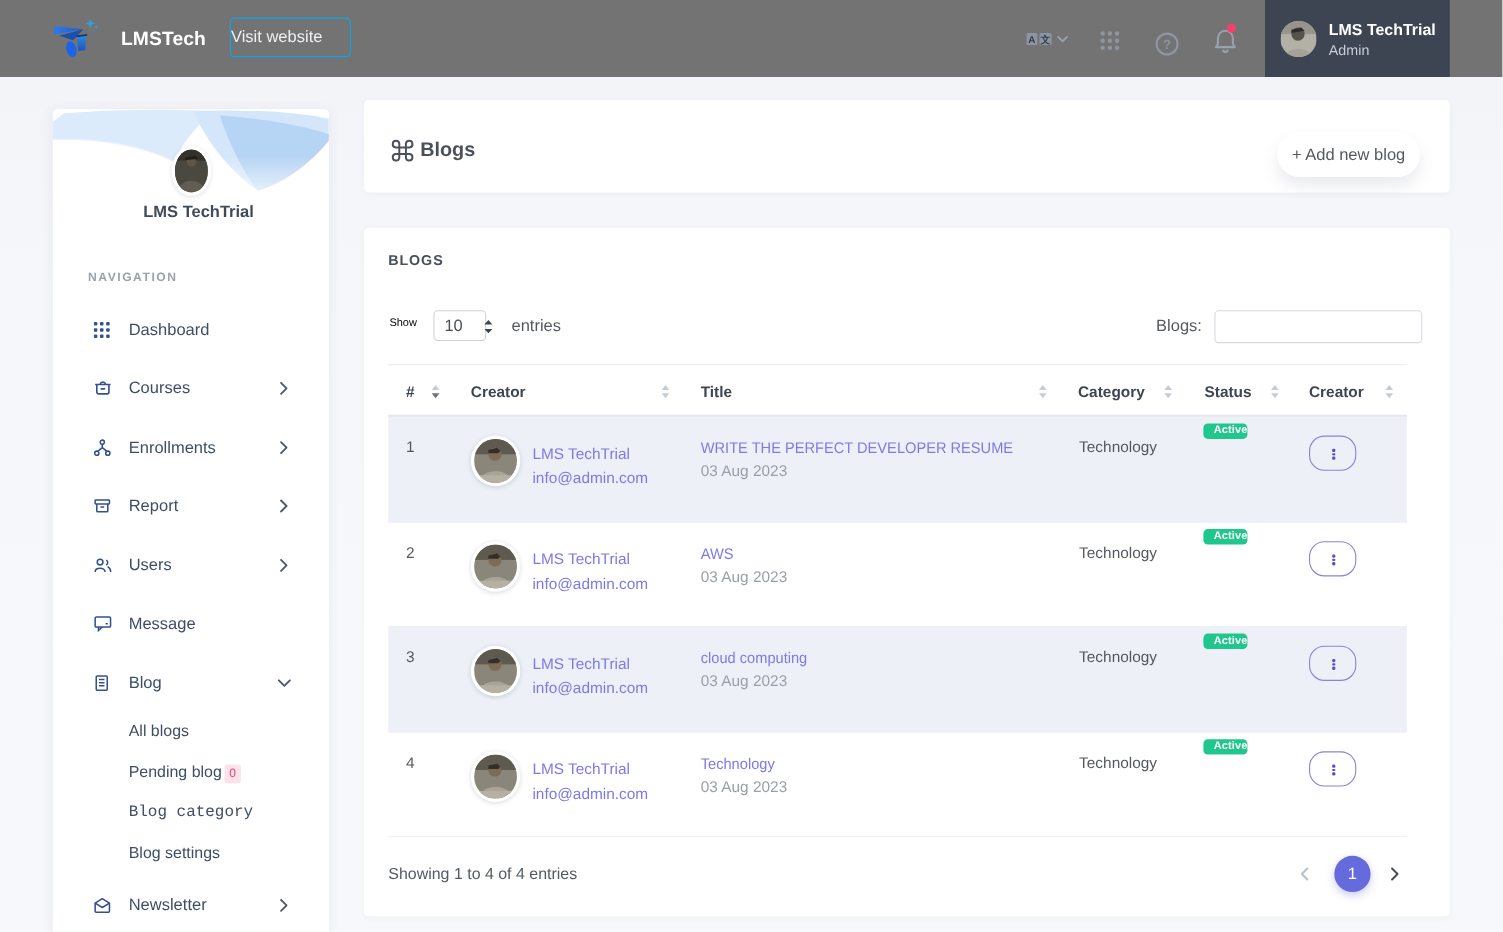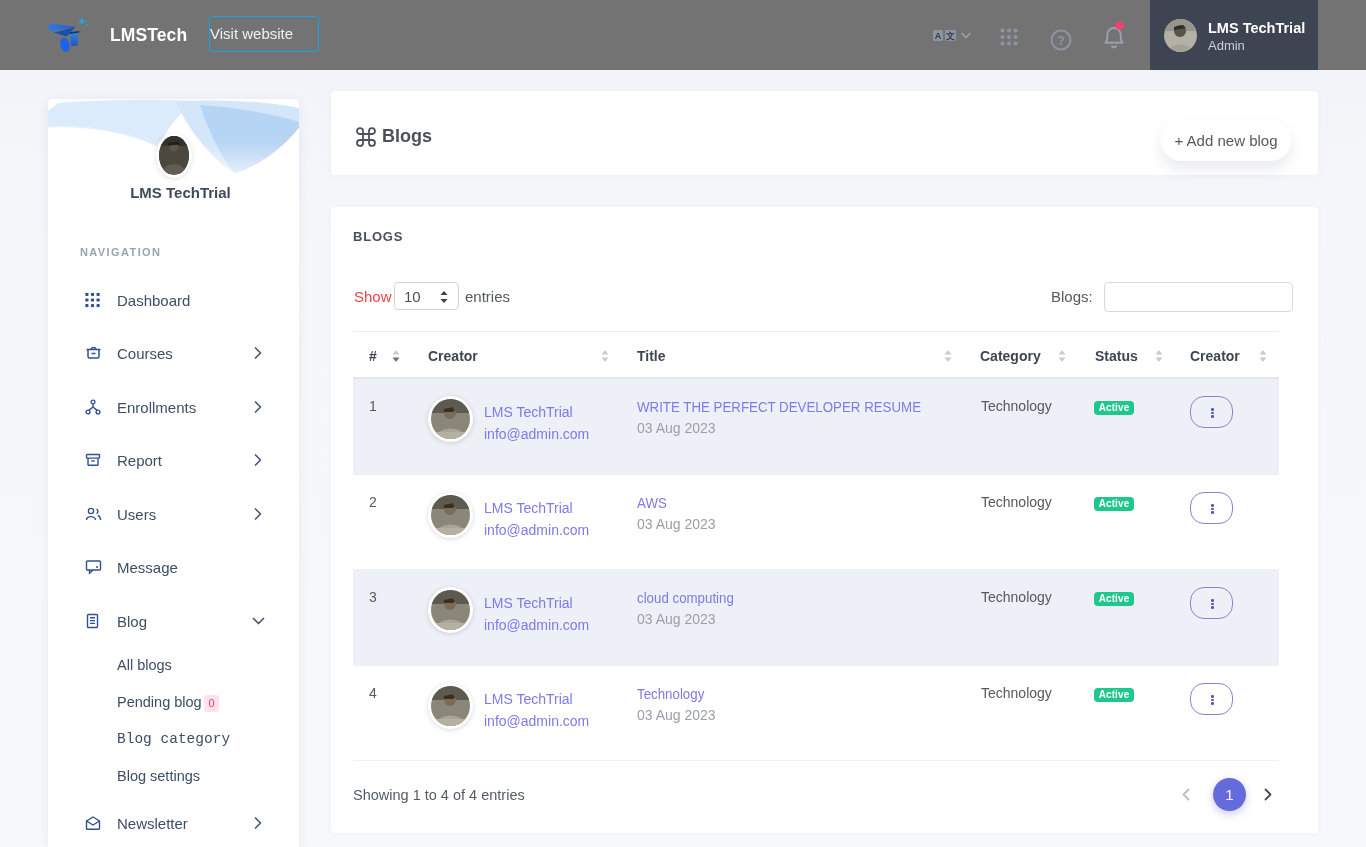--- a/index.html
+++ b/index.html
@@ -30,42 +30,42 @@
 .smi { position:absolute; left:117px; width:134px; height:20px; font-size:14.5px; color:#3d4e66; }
 .badge0 { position:absolute; left:204px; top:695px; width:15px; height:17px; background:#fce3eb; color:#ef3c68; border-radius:3px; font-size:11px; text-align:center; line-height:17px; }
 
 
 .pagehead { position:absolute; left:331px; top:91px; width:987px; height:84px; background:#fff; border-radius:4px; box-shadow:0 1px 6px rgba(60,70,100,.04); }
 .addbtn { position:absolute; left:1161px; top:120px; width:130px; height:41px; background:#fff; border-radius:21px; box-shadow:0 8px 14px rgba(80,90,120,.12); color:#55595f; font-size:15px; text-align:center; line-height:41px; }
 
 
 .card { position:absolute; left:331px; top:207px; width:987px; height:626px; background:#fff; border-radius:4px; box-shadow:0 1px 6px rgba(60,70,100,.04); }
 .c-title { position:absolute; left:22px; top:22px; font-size:13px; font-weight:bold; letter-spacing:.8px; color:#4a505a; }
-.c-show { position:absolute; left:23px; top:81px; font-size:15px; color:#ef4444; }
-.c-select { position:absolute; left:63px; top:75px; width:65px; height:28px; border:1px solid #ced4da; border-radius:4px; font-size:15px; color:#495057; }
+.c-show { position:absolute; left:23px; top:81px; font-size:10px; color:#000000; }
+.c-select { position:absolute; left:63px; top:75px; width:48px; height:28px; border:1px solid #ced4da; border-radius:4px; font-size:15px; color:#495057; }
 .c-select .num { position:absolute; left:9px; top:5px; }
 .c-entries { position:absolute; left:134px; top:81px; font-size:15px; color:#55595f; }
 .c-searchlbl { position:absolute; left:720px; top:81px; font-size:15px; color:#55595f; }
 .c-search { position:absolute; left:773px; top:75px; width:189px; height:30px; border:1px solid #d5dae2; border-radius:4px; }
 
 .thead { position:absolute; left:22px; top:124px; width:926px; height:48px; border-top:1px solid #e9ecf1; border-bottom:2px solid #e4e8ee; }
 .th { position:absolute; top:16px; font-size:14px; font-weight:bold; color:#3e4653; }
 .sorter { position:absolute; top:17px; width:8px; height:14px; }
 
 .trow { position:absolute; left:22px; width:926px; height:95px; border-bottom:1px solid #edf0f5; }
 .stripe { background:#eef0f7; }
 .td-num { position:absolute; left:16px; top:19px; font-size:14px; color:#55595f; }
 .avatar { position:absolute; left:75px; top:17px; width:45px; height:46px; background:#fff; border-radius:50%; box-shadow:0 1px 5px rgba(0,0,0,.15); }
 .avatar svg { position:absolute; left:3px; top:3px; border-radius:50%; }
 .td-name { position:absolute; left:131px; top:25px; font-size:14px; color:#7e79e8; }
 .td-email { position:absolute; left:131px; top:47px; font-size:14px; color:#7e79e8; }
 .td-title { position:absolute; left:284px; top:20px; font-size:14px; color:#7e79e8; transform:scaleX(.95); transform-origin:left top; white-space:nowrap; }
 .td-date { position:absolute; left:284px; top:41px; font-size:14px; color:#9aa0a8; }
 .td-cat { position:absolute; left:628px; top:19px; font-size:14px; color:#55595f; }
-.td-badge { position:absolute; left:741px; top:22px; width:40px; height:14px; background:#20c78d; border-radius:4px; color:#fff; font-size:10px; font-weight:bold; text-align:center; line-height:14px; letter-spacing:.1px; }
+.td-badge { position:absolute; left:741px; top:6px; width:40px; height:14px; background:#20c78d; border-radius:4px; color:#fff; font-size:10px; font-weight:bold; text-align:right; line-height:14px; letter-spacing:.1px; }
 .td-act { position:absolute; left:837px; top:17px; width:43px; height:32px; border:1px solid #8983d8; border-radius:14px; }
 .dots3 { position:absolute; left:20px; top:11px; width:2.5px; height:10px; }
 .dots3 i { display:block; width:2.5px; height:2.5px; border-radius:50%; background:#5550c8; margin-bottom:1px; }
 
 .c-showing { position:absolute; left:22px; top:580px; font-size:14.5px; color:#545b63; }
 .pg-1 { position:absolute; left:882px; top:571px; width:33px; height:33px; border-radius:50%; background:#656add; color:#fff; font-size:15px; text-align:center; line-height:33px; box-shadow:0 3px 8px rgba(101,106,221,.35); }
 </style>
 </head>
 <body>
 

